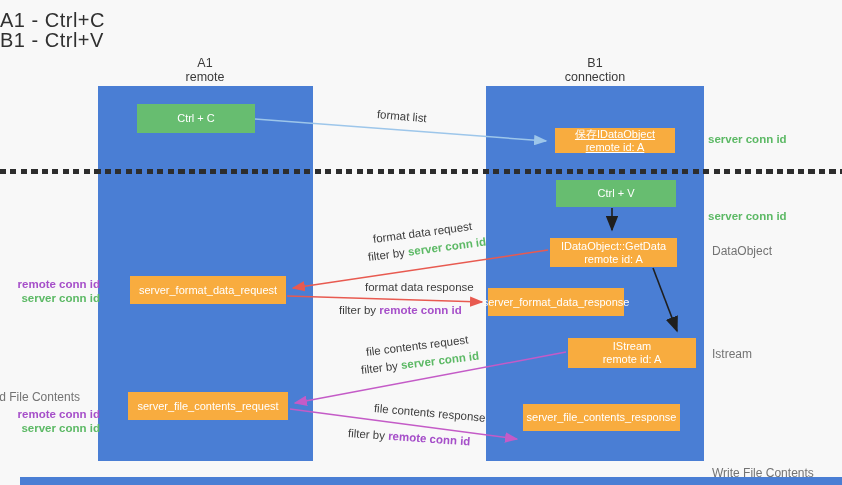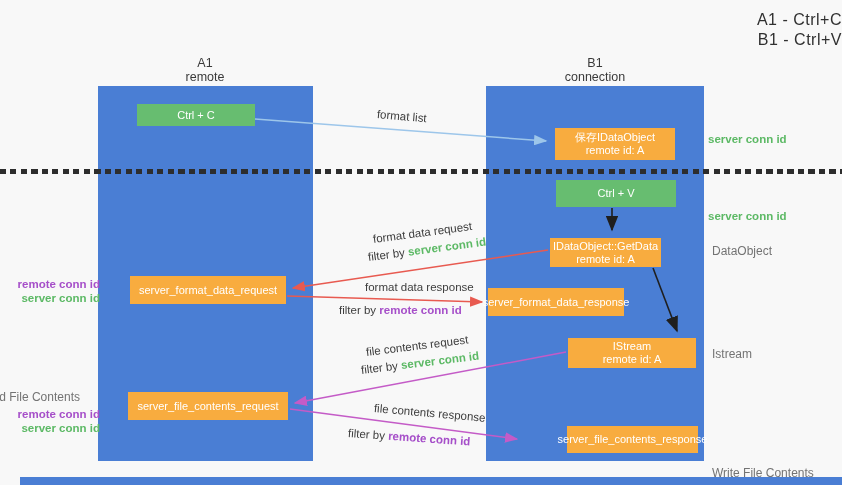--- a/index.html
+++ b/index.html
@@ -2,22 +2,22 @@
 <html><head>
 <meta charset="utf-8">
 <style>
   html,body{margin:0;padding:0;background:#f8f8f8;}
   .canvas{
     position:relative;width:842px;height:485px;overflow:hidden;
     background:#f8f8f8;
     font-family:"Liberation Sans","DejaVu Sans",sans-serif;
     color:#3c3c3c;
   }
-  .title{position:absolute;left:0;right:0;top:10px;text-align:right;
-    font-size:16px;line-height:20px;color:#303030;letter-spacing:.5px;padding-left:20px;}
+  .title{position:absolute;left:0;right:0;top:10px;text-align:left;
+    font-size:20px;line-height:20px;color:#303030;letter-spacing:.5px;}
   .col-header{position:absolute;text-align:center;font-size:12.5px;line-height:14px;color:#3a3a3a;}
   .column{position:absolute;top:86px;height:375px;background:#4a7ed4;}
   .bottom-bar{position:absolute;left:20px;top:477px;width:822px;height:8px;background:#4a7ed4;}
   .dotted{position:absolute;left:0;top:169px;width:842px;height:5px;
     background:repeating-linear-gradient(90deg,#2d2d2d 0 6px,transparent 6px 10.5px);}
   .arrows{position:absolute;left:0;top:0;width:842px;height:485px;pointer-events:none;}
   .box{position:absolute;display:flex;flex-direction:column;align-items:center;justify-content:center;
     color:#fff;font-size:11px;line-height:13px;text-align:center;box-sizing:border-box;}
   .green{background:#67bd70;}
   .orange{background:#f8ac3f;}
@@ -68,50 +68,50 @@
     </defs>
     <line x1="255" y1="119" x2="546" y2="141" stroke="#9dc6ea" stroke-width="1.5" marker-end="url(#ah-blue)"></line>
     <line x1="612" y1="208" x2="612" y2="230" stroke="#1f1f1f" stroke-width="1.6" marker-end="url(#ah-black)"></line>
     <line x1="548" y1="250" x2="293" y2="288" stroke="#e85a50" stroke-width="1.5" marker-end="url(#ah-red)"></line>
     <line x1="287" y1="296" x2="482" y2="302" stroke="#e85a50" stroke-width="1.5" marker-end="url(#ah-red)"></line>
     <line x1="653" y1="268" x2="677" y2="331" stroke="#1f1f1f" stroke-width="1.6" marker-end="url(#ah-black)"></line>
     <line x1="566" y1="352" x2="295" y2="403" stroke="#c45bc7" stroke-width="1.5" marker-end="url(#ah-mag)"></line>
     <line x1="290" y1="409" x2="517" y2="439" stroke="#c45bc7" stroke-width="1.5" marker-end="url(#ah-mag)"></line>
   </svg>
 
-  <div class="box green" style="left:137px;top:104px;width:118px;height:22px;">
+  <div class="box green" style="left:137px;top:104px;width:118px;height:29px;">
     <div>Ctrl + C</div>
   </div>
 
-  <div class="box orange" style="left:555px;top:128px;width:120px;height:32px;">
+  <div class="box orange" style="left:555px;top:128px;width:120px;height:25px;text-decoration:underline;">
     <div>保存IDataObject</div>
     <div>remote id: A</div>
   </div>
 
   <div class="box green" style="left:556px;top:180px;width:120px;height:27px;">
     <div>Ctrl + V</div>
   </div>
 
-  <div class="box orange" style="left:550px;top:238px;width:111px;height:29px;">
+  <div class="box orange" style="left:550px;top:238px;width:127px;height:29px;">
     <div>IDataObject::GetData</div>
     <div>remote id: A</div>
   </div>
 
   <div class="box orange" style="left:130px;top:276px;width:156px;height:28px;">server_format_data_request</div>
 
   <div class="box orange" style="left:488px;top:288px;width:136px;height:28px;">server_format_data_response</div>
 
   <div class="box orange" style="left:568px;top:338px;width:128px;height:30px;">
     <div>IStream</div>
     <div>remote id: A</div>
   </div>
 
   <div class="box orange" style="left:128px;top:392px;width:160px;height:28px;">server_file_contents_request</div>
 
-  <div class="box orange" style="left:523px;top:426px;width:131px;height:27px;margin-left:44px;">server_file_contents_response</div>
+  <div class="box orange" style="left:523px;top:404px;width:157px;height:27px;">server_file_contents_response</div>
 
   <div class="slabel green-t" style="left:708px;top:133px;font-size:11.5px;">server conn id</div>
   <div class="slabel green-t" style="left:708px;top:210px;font-size:11.5px;">server conn id</div>
   <div class="slabel" style="left:712px;top:245px;">DataObject</div>
   <div class="slabel" style="left:712px;top:348px;">Istream</div>
   <div class="slabel" style="left:712px;top:431px;margin-top:36px;">Write File Contents</div>
 
   <div class="pair" style="right:742px;top:278px;width:120px;">
     <div class="purple-t">remote conn id</div>
     <div class="green-t">server conn id</div>

